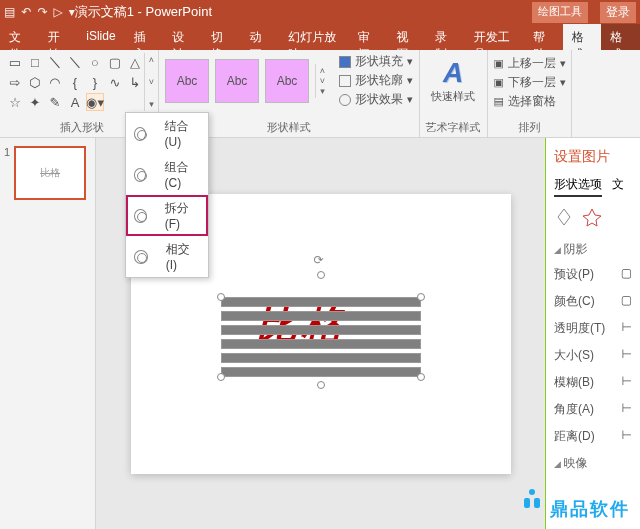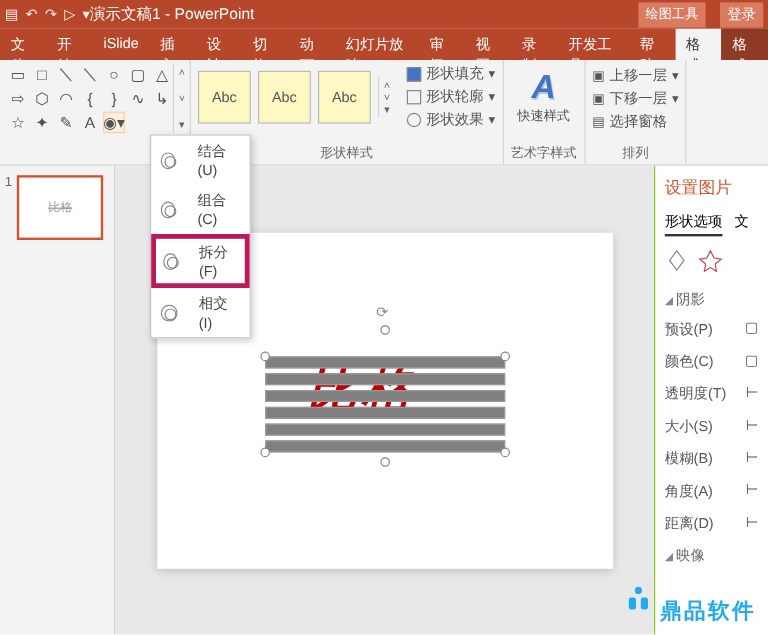--- a/index.html
+++ b/index.html
@@ -16,30 +16,30 @@
 .tab.active{background:#f3f3f3;color:#333;}
 .tab.dark{background:#8e3a24;}
 .ribbon{background:#f3f3f3;height:88px;border-bottom:1px solid #d4d4d4;display:flex;position:relative;}
 .group{border-right:1px solid #d4d4d4;padding:3px 6px 0;display:flex;flex-direction:column;justify-content:space-between;}
 .glabel{text-align:center;font-size:11px;color:#666;padding-bottom:2px;}
 .shapes{display:grid;grid-template-columns:repeat(7,18px);grid-template-rows:repeat(3,18px);gap:2px;}
 .shp{width:18px;height:18px;display:flex;align-items:center;justify-content:center;color:#525252;font-size:13px;}
 .scroll{width:14px;display:flex;flex-direction:column;justify-content:space-between;border-left:1px solid #d4d4d4;padding:2px 0;}
 .scroll span{text-align:center;color:#666;font-size:9px;}
 .styles{display:flex;gap:6px;align-items:center;}
-.abc{width:44px;height:44px;border:1px solid #bbb;background:#fef9c3;display:flex;align-items:center;justify-content:center;color:#555;}
+.abc{width:44px;height:44px;border:1px solid #bbb;background:#f0abfc;display:flex;align-items:center;justify-content:center;color:#555;}
 .vlist{display:flex;flex-direction:column;gap:2px;margin-left:4px;}
 .vitem{display:flex;align-items:center;gap:4px;color:#555;font-size:11px;}
 .vitem .sw{width:12px;height:12px;border:1px solid #888;}
 .wordart{display:flex;flex-direction:column;align-items:center;padding:4px;}
 .bigA{font-size:28px;color:#4472c4;font-weight:bold;font-style:italic;text-shadow:1px 1px 0 #b4c7e7;}
 .arrange{display:flex;flex-direction:column;gap:2px;padding-top:2px;}
 .dropdown{position:absolute;left:125px;top:112px;background:#fff;border:1px solid #c6c6c6;box-shadow:2px 2px 6px rgba(0,0,0,.2);width:84px;z-index:50;}
 .ditem{display:flex;align-items:center;gap:18px;padding:5px 8px;color:#444;}
-.ditem.sel{border:4px solid #be185d;padding:3px 6px;}
+.ditem.sel{border:2px solid #be185d;padding:3px 6px;}
 .dicon{width:14px;height:14px;border:1px solid #888;border-radius:50%;position:relative;}
 .dicon::after{content:"";position:absolute;width:8px;height:8px;border:1px solid #888;border-radius:50%;left:2px;top:2px;}
 .workspace{display:flex;height:391px;}
 .thumbs{width:96px;background:#f3f3f3;border-right:1px solid #d4d4d4;padding:8px 4px;}
 .slidenum{color:#666;font-size:11px;float:left;margin-right:4px;}
 .thumb{width:72px;height:54px;background:#fff;border:2px solid #d35230;display:flex;align-items:center;justify-content:center;}
 .thumb span{color:#999;font-size:10px;text-decoration:line-through;}
 .canvas{flex:1;background:#e8e8e8;display:flex;align-items:center;justify-content:center;position:relative;}
 .slide{width:380px;height:280px;background:#fff;box-shadow:0 2px 8px rgba(0,0,0,.2);display:flex;align-items:center;justify-content:center;}
 .shapestack{position:relative;width:200px;height:110px;}
@@ -119,20 +119,21 @@
         <div class="shp">✎</div>
         <div class="shp">A</div>
         <div class="shp" style="border:1px solid #f7cfa0;background:#fdeee0">◉▾</div>
       </div>
       <div class="scroll">
           <span>˄</span>
           <span>˅</span>
           <span>▾</span>
         </div>
     </div>
+    <div class="glabel">插入形状</div>
   </div>
   <div class="group">
     <div class="styles">
       <div class="abc">Abc</div>
       <div class="abc">Abc</div>
       <div class="abc">Abc</div>
       <div class="scroll">
           <span>˄</span>
           <span>˅</span>
           <span>▾</span>

